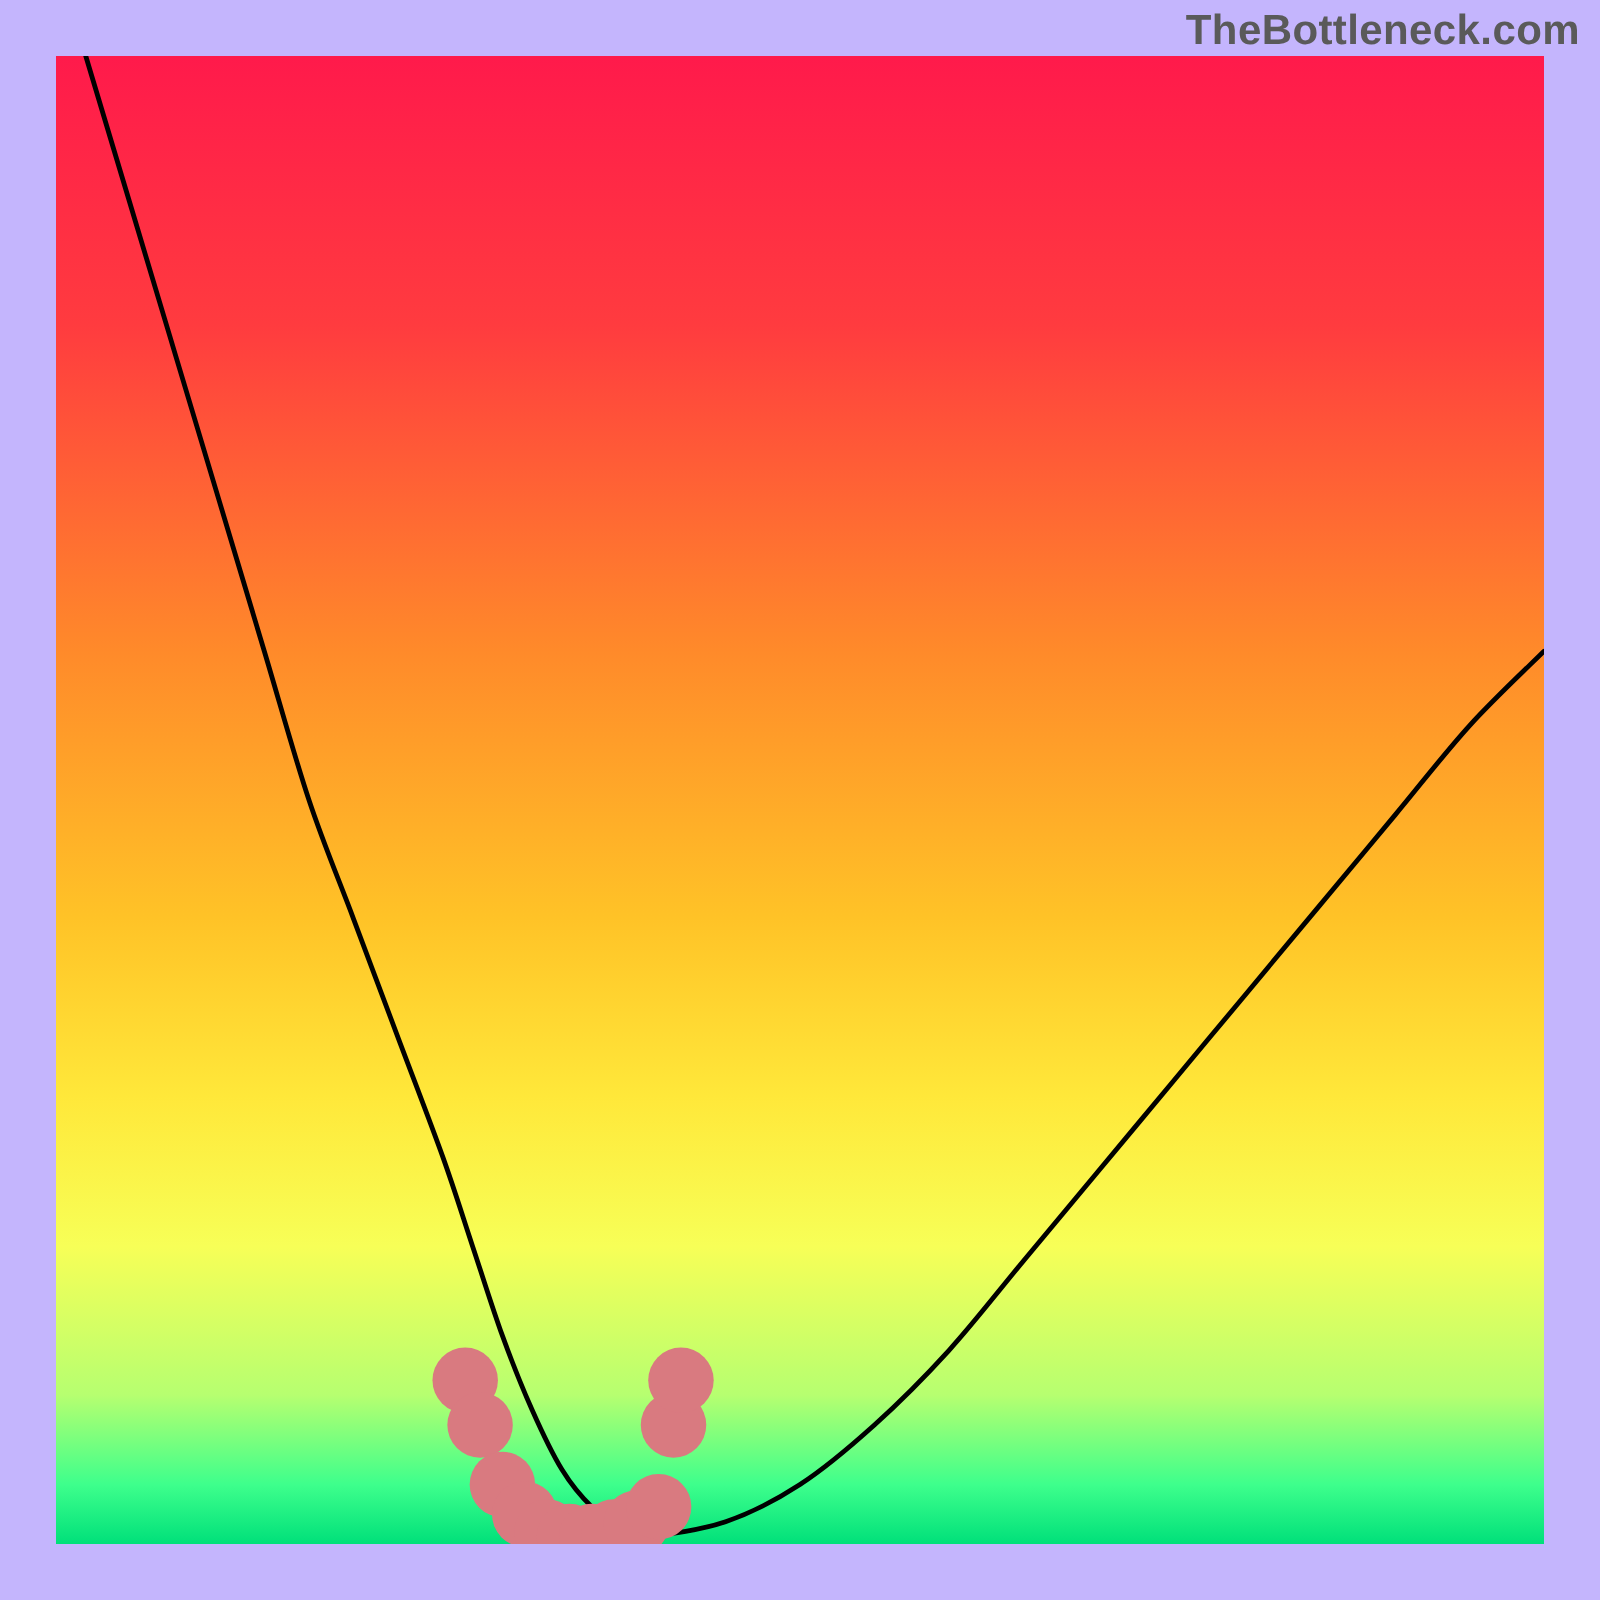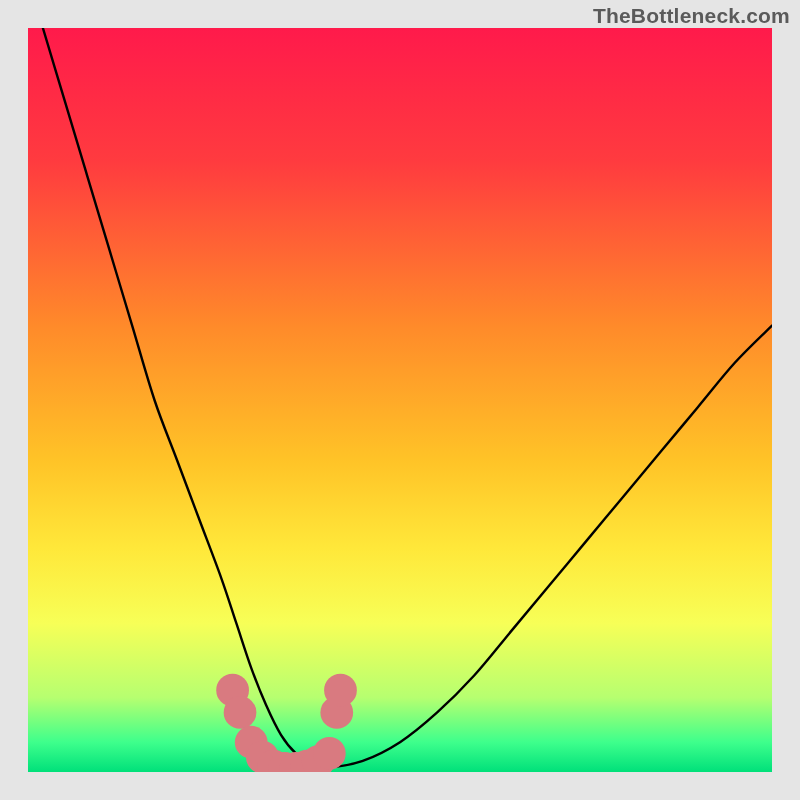--- a/index.html
+++ b/index.html
@@ -1,21 +1,21 @@
 <!DOCTYPE html>
 <html><head>
 <meta charset="utf-8">
 <style>
   * { margin: 0; padding: 0; box-sizing: border-box; }
   html, body { width: 800px; height: 800px; overflow: hidden; background: #000; }
   .frame {
     position: relative;
     width: 800px;
     height: 800px;
-    background: #e5e5e5;
+    background: #c4b5fd;
   }
   .plot-area {
     position: absolute;
     left: 28px;
     top: 28px;
     width: 744px;
     height: 744px;
     overflow: hidden;
   }
   .attribution {

